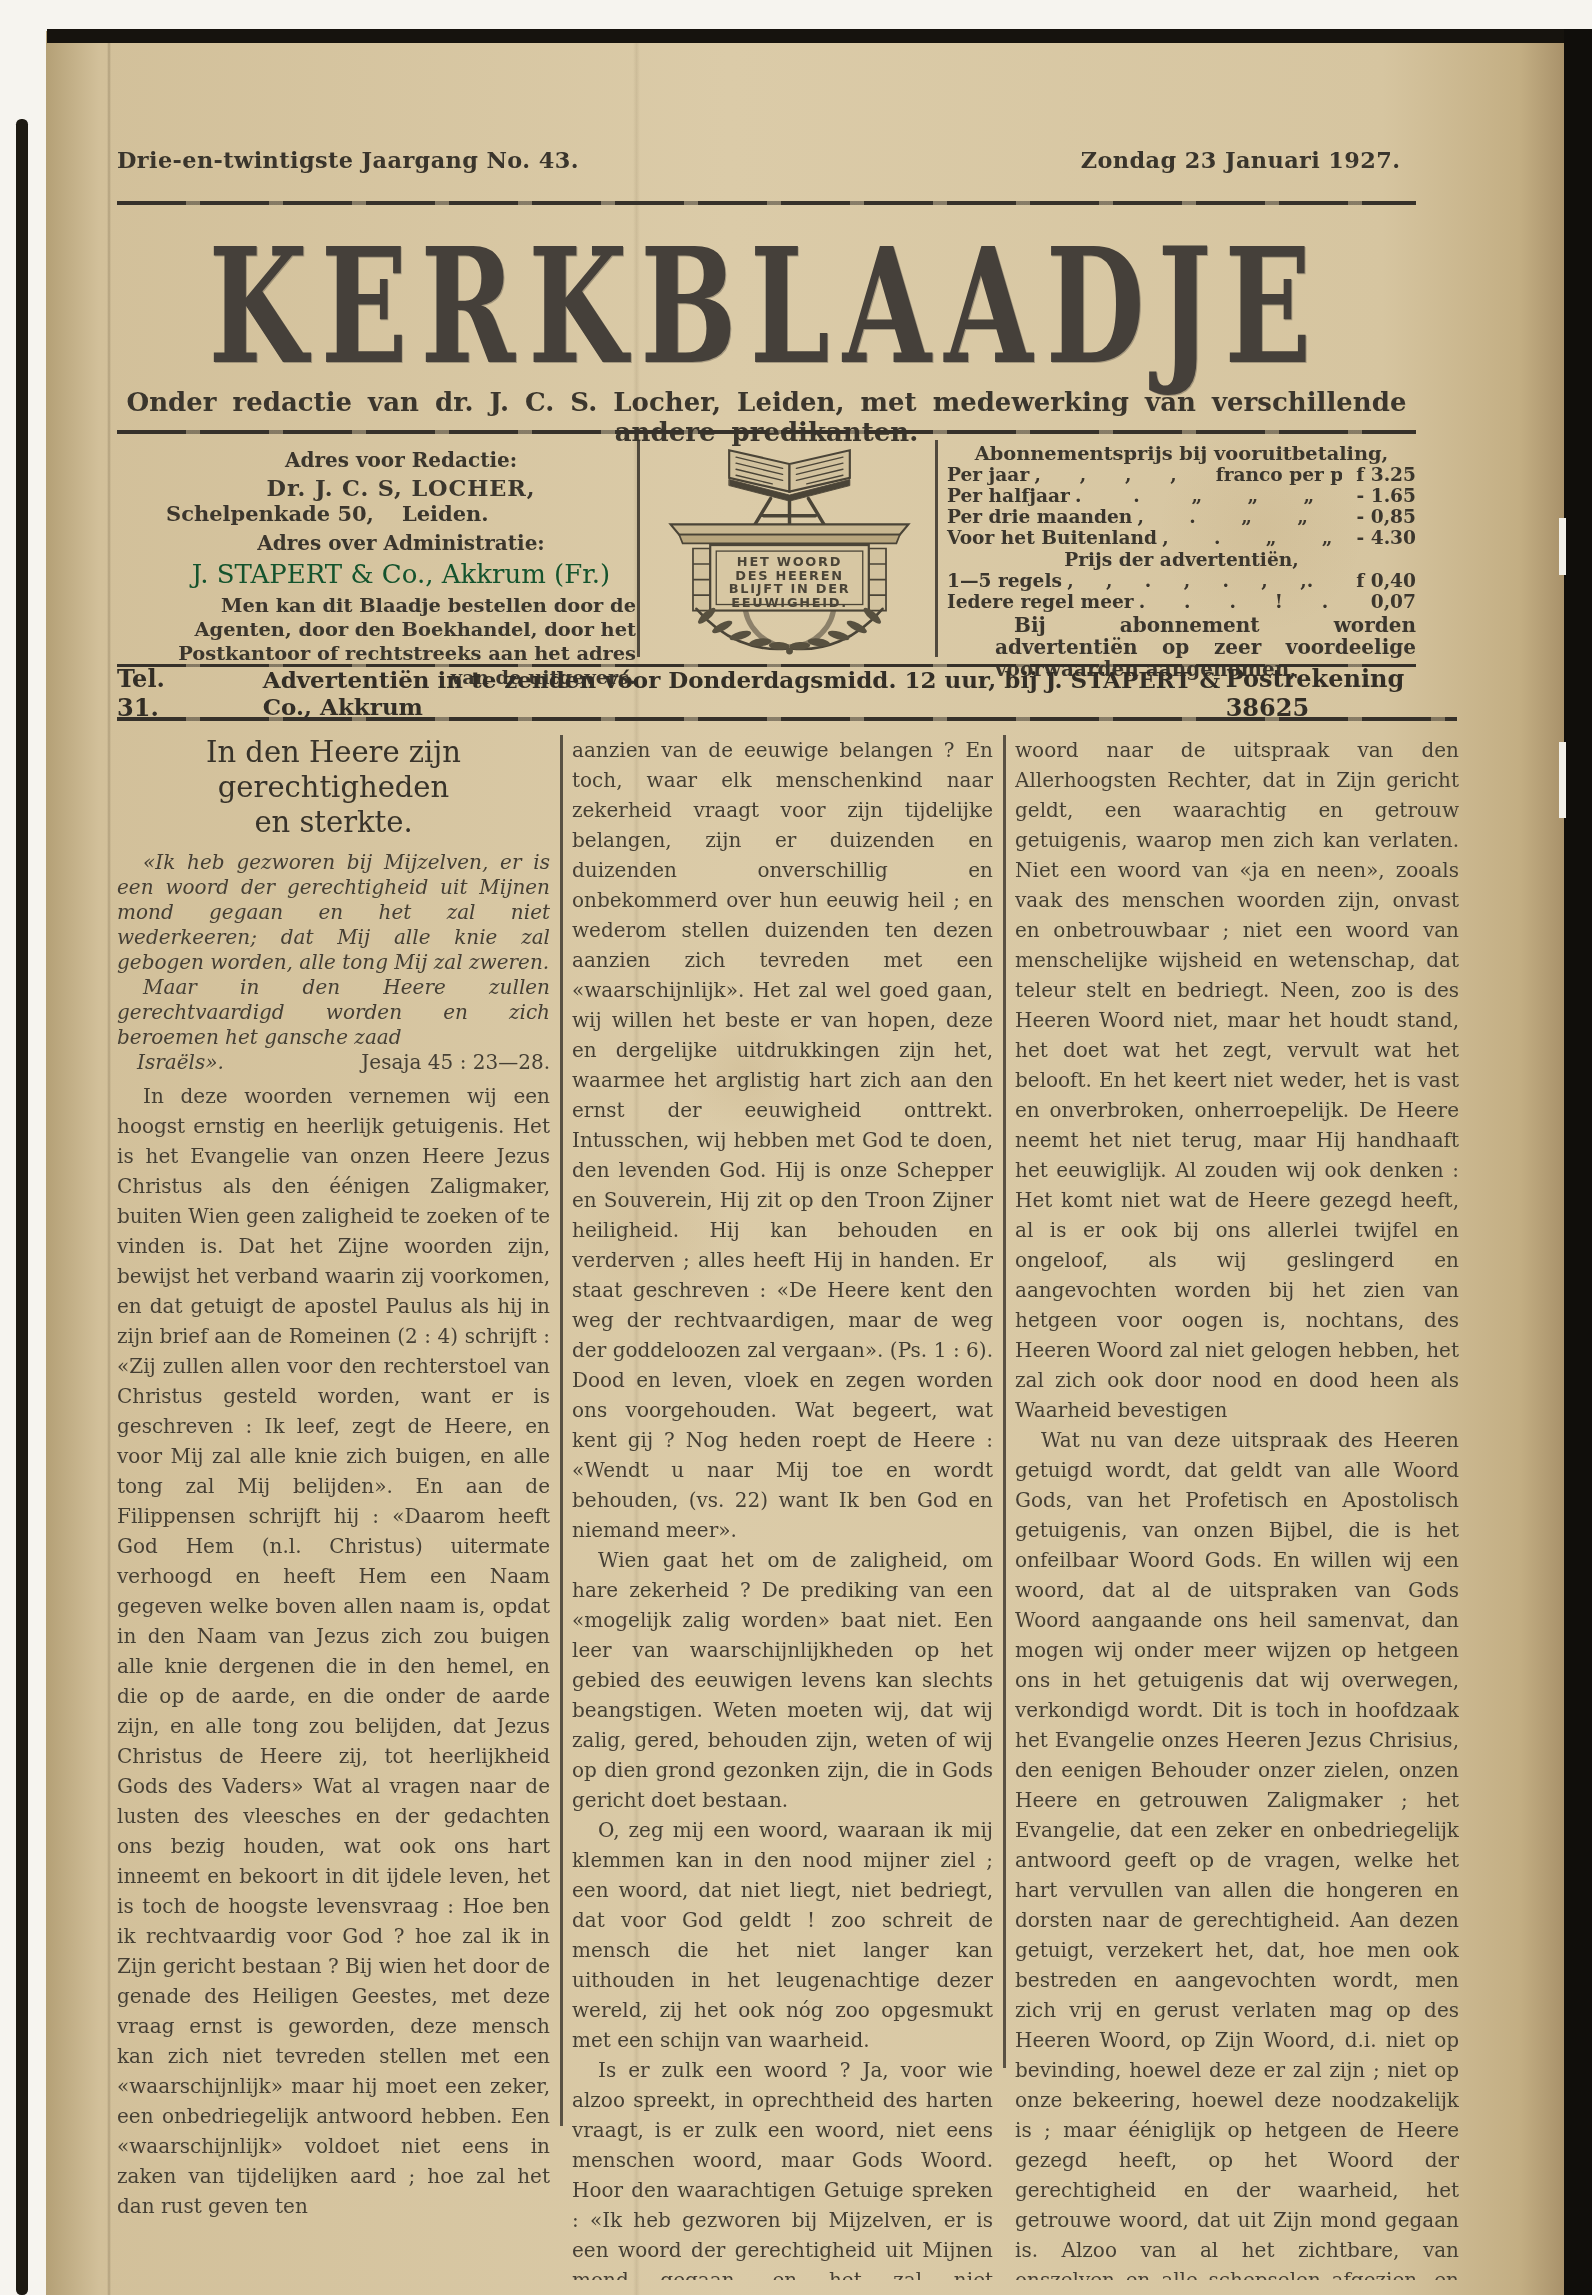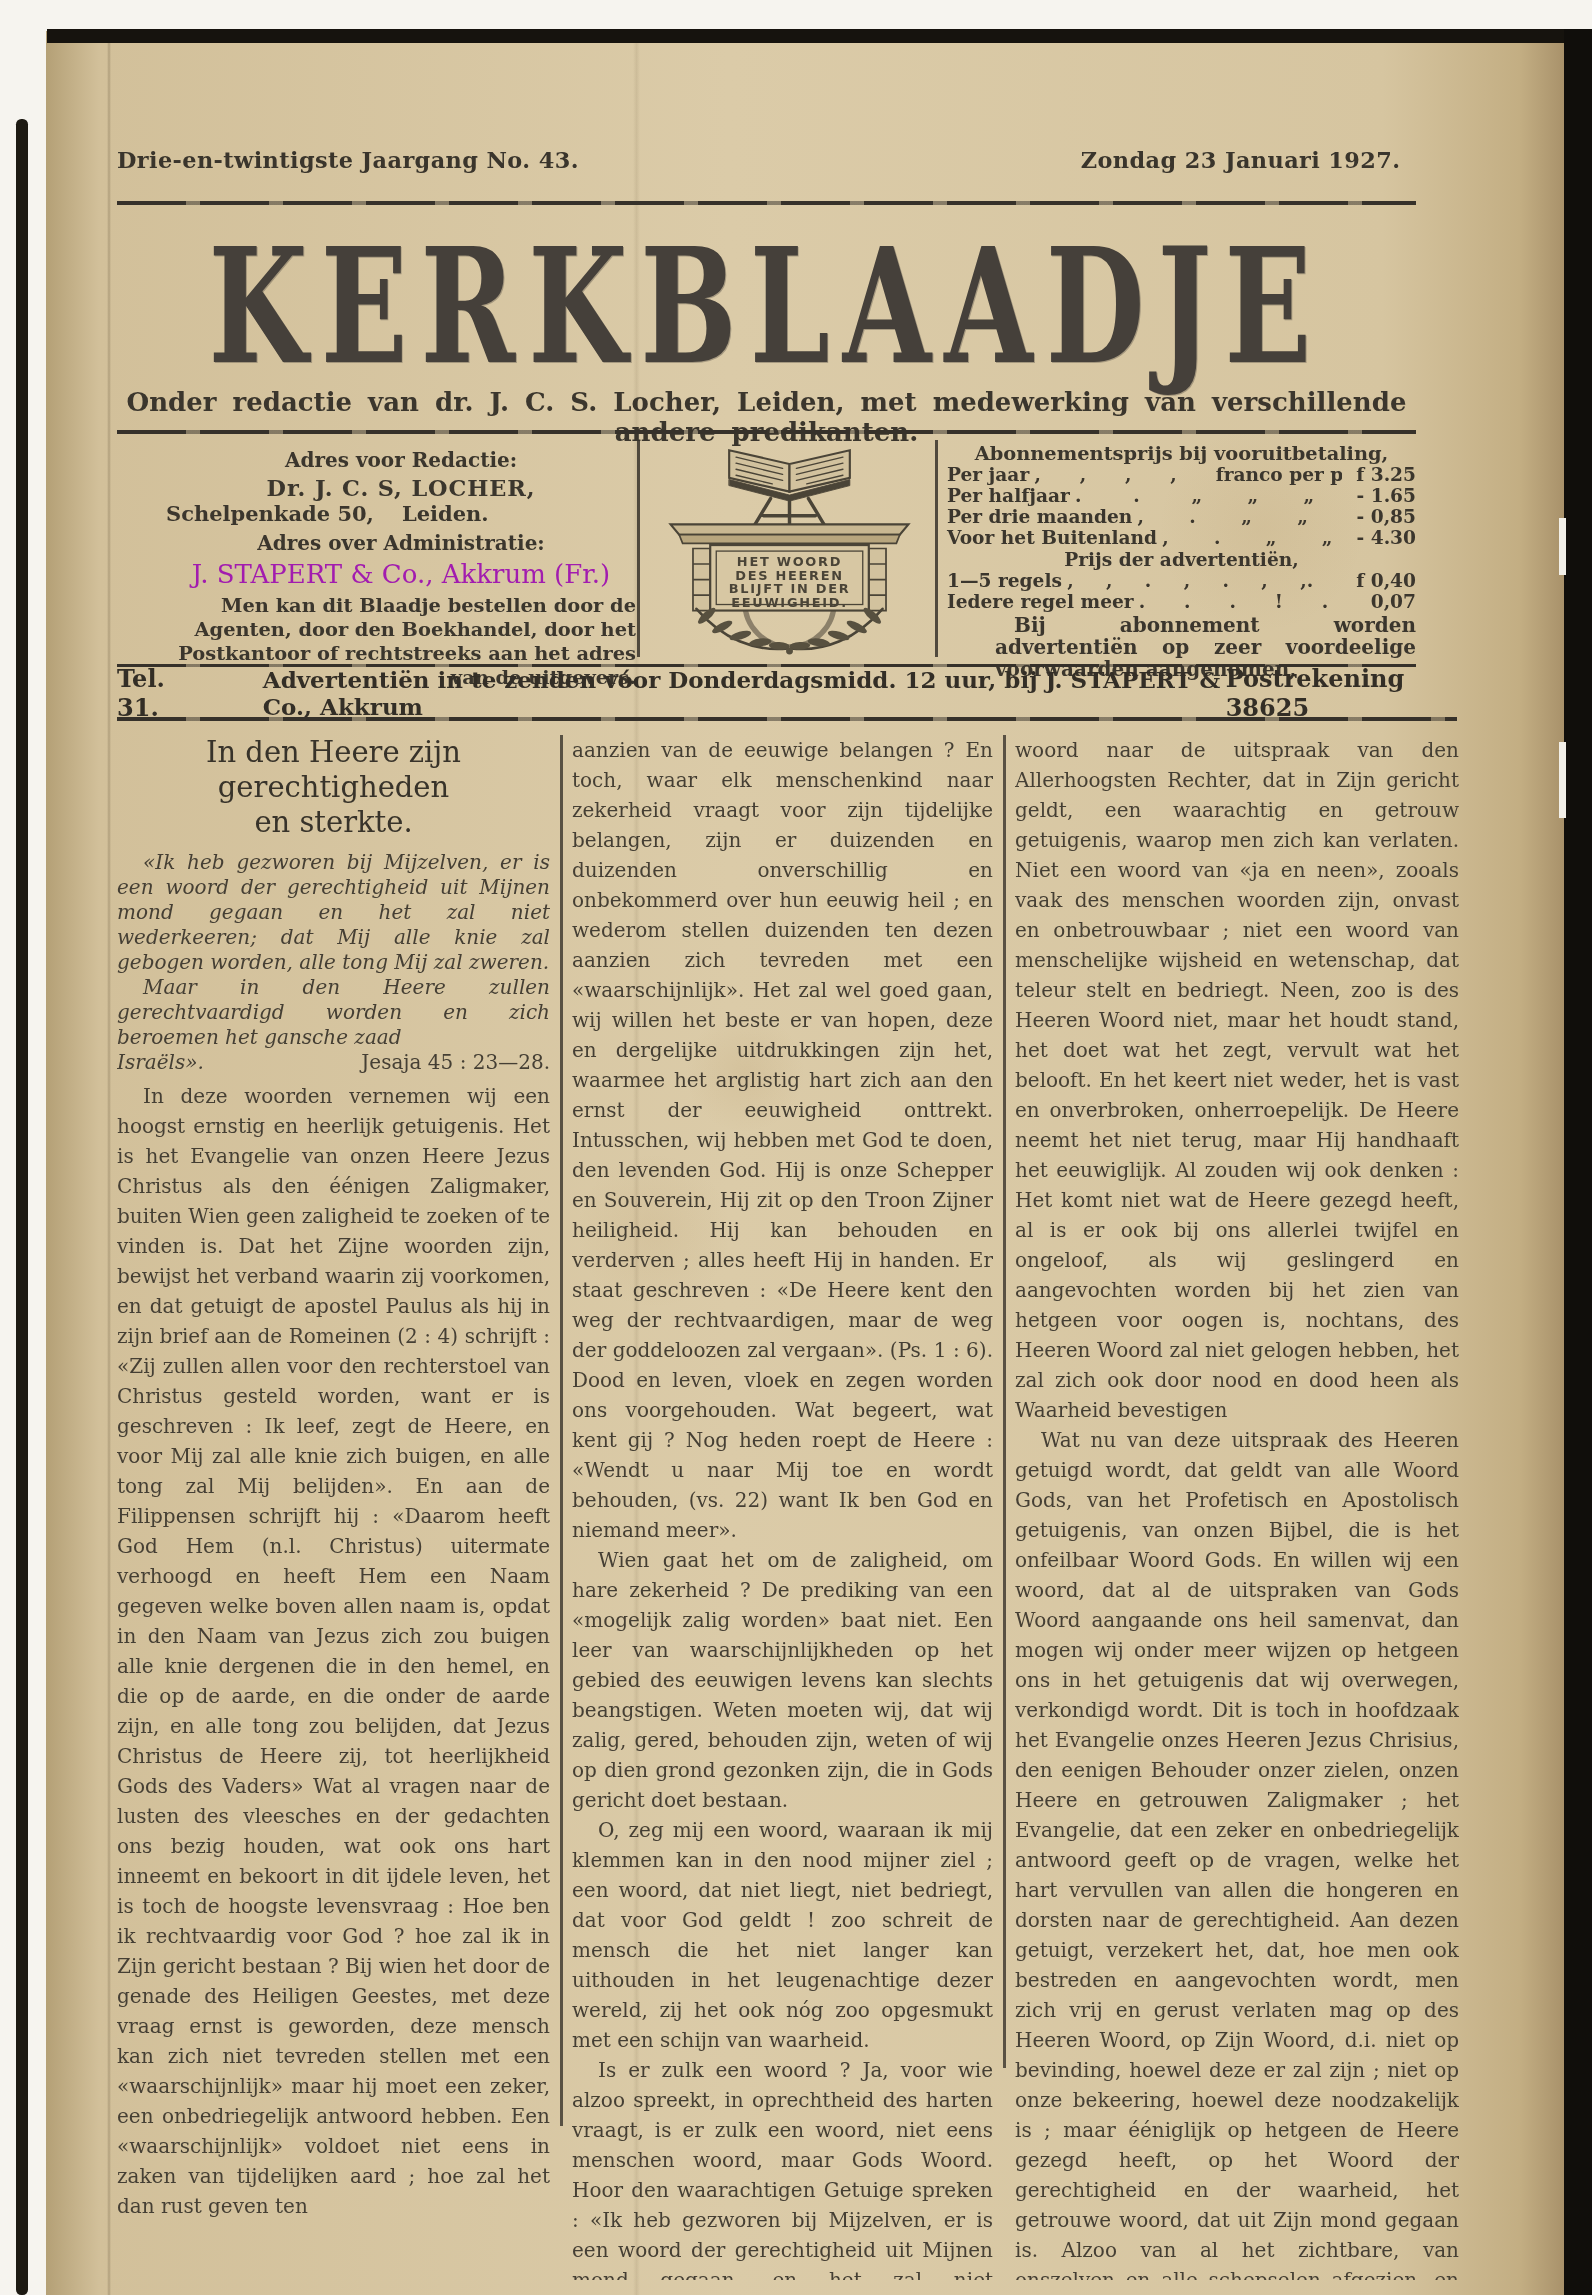--- a/index.html
+++ b/index.html
@@ -35,21 +35,21 @@
   .subtitle{position:absolute;left:117px;top:387px;width:1299px;text-align:center;
     font-weight:bold;font-size:26px;color:#3b362d;word-spacing:7px;}
   
   .info-row{position:absolute;left:117px;top:436px;width:1299px;height:224px;color:#3b362d;}
   .vdiv{position:absolute;top:3.5px;width:2.6px;height:217px;background:rgba(56,51,42,.85);}
   .redactie{position:absolute;left:49px;top:12px;width:470px;text-align:center;}
   .redactie .h{font-weight:bold;font-size:20px;}
   .redactie .name{font-weight:bold;font-size:22.4px;letter-spacing:0.9px;margin-top:2.6px;}
   .redactie .addr{font-weight:bold;font-size:21px;display:flex;gap:28px;}
   .redactie .h2{font-weight:bold;font-size:20px;margin-top:5.2px;}
-  .redactie .stapert{font-size:26px;margin-top:4.3px;color:#a21caf;}
+  .redactie .stapert{font-size:26px;margin-top:4.3px;color:#14532d;}
   .redactie .note{font-weight:bold;font-size:19.4px;line-height:24px;margin-top:5.2px;text-align:right;}
   .emblem{position:absolute;left:526px;top:1.7px;width:293px;height:221px;}
   .prices{position:absolute;left:830px;top:7px;width:469px;font-weight:bold;
     font-size:18.6px;line-height:21px;}
   .prices .h{text-align:center;font-size:19.4px;}
   .prow{display:flex;align-items:baseline;}
   .prow .mid{flex:1;white-space:pre;overflow:hidden;padding:0 5.2px;}
   .prow .val{text-align:right;min-width:74px;}
   .prices .h2{text-align:center;margin-top:0.9px;}
   .prices .note{font-size:20px;line-height:22.4px;text-indent:19px;text-align:justify;margin-top:1.7px;margin-left:48px;}
@@ -61,21 +61,21 @@
   
   .col{position:absolute;top:735px;color:#453f34;font-size:20px;line-height:30px;
     text-align:justify;overflow:hidden;max-height:1545px;}
   .col1{left:117px;width:433px;}
   .col2{left:572px;width:421px;}
   .col3{left:1015px;width:444px;}
   .bodydiv{position:absolute;width:2.6px;background:rgba(56,51,42,.8);}
   .art-title{text-align:center;font-weight:normal;font-size:29px;line-height:35px;color:#38332a;
     margin-bottom:10.4px;}
   .quote{font-style:italic;font-size:20px;line-height:25px;text-indent:26px;margin:0;}
-  .refline{display:flex;justify-content:space-between;font-size:20px;line-height:25px;}
+  .refline{display:flex;justify-content:space-between;font-size:20px;line-height:25px;margin-left:20px;}
   .refline .tail{font-style:italic;}
   .col p.body{margin:0;}
   .indent{text-indent:26px;}
   .first-gap{margin-top:5.2px !important;}
 </style>
 </head>
 <body>
 
 <div class="stage">
 

